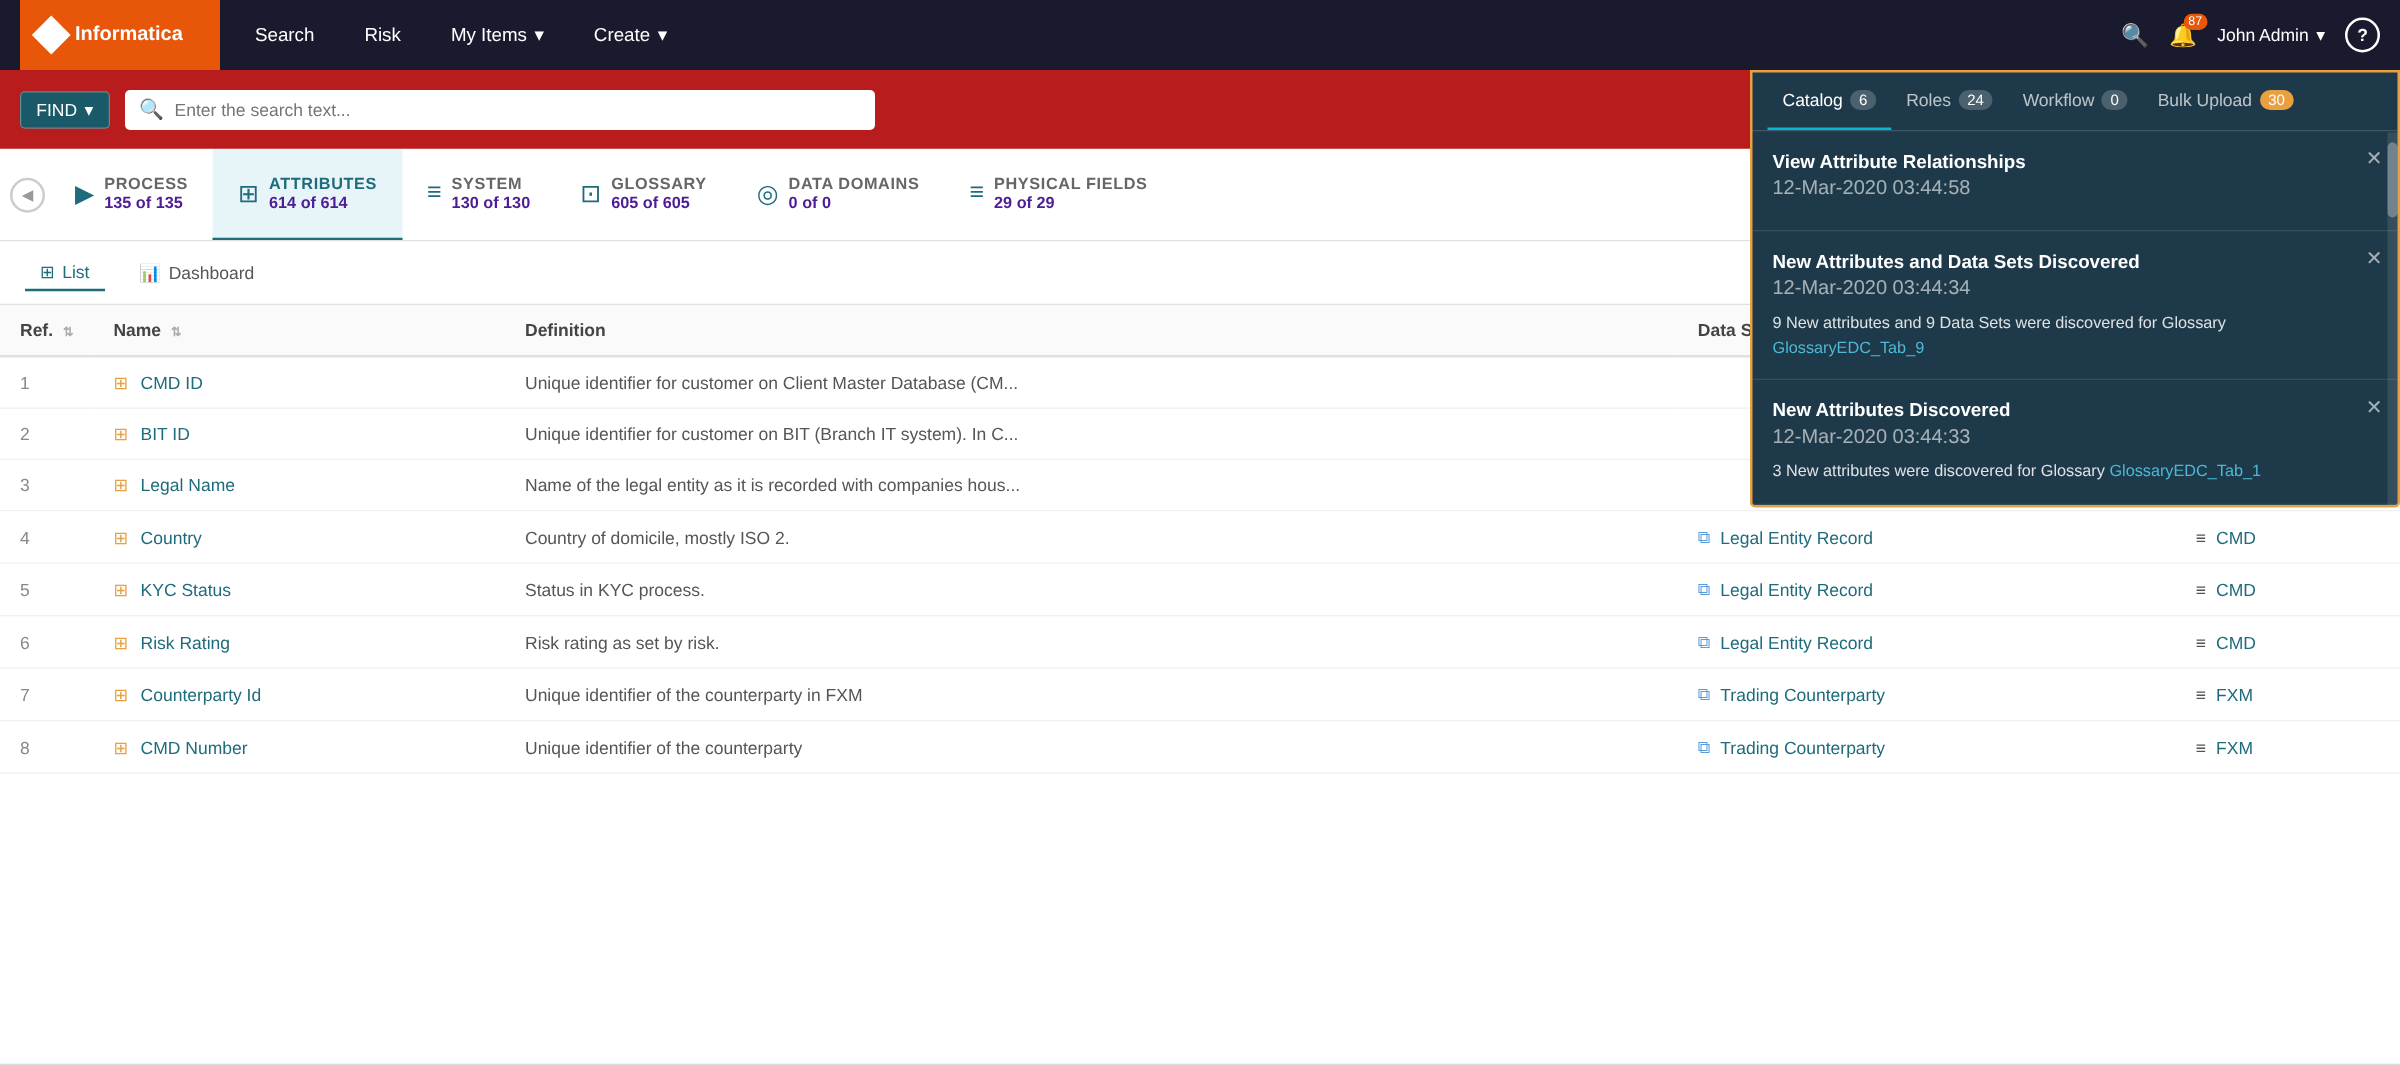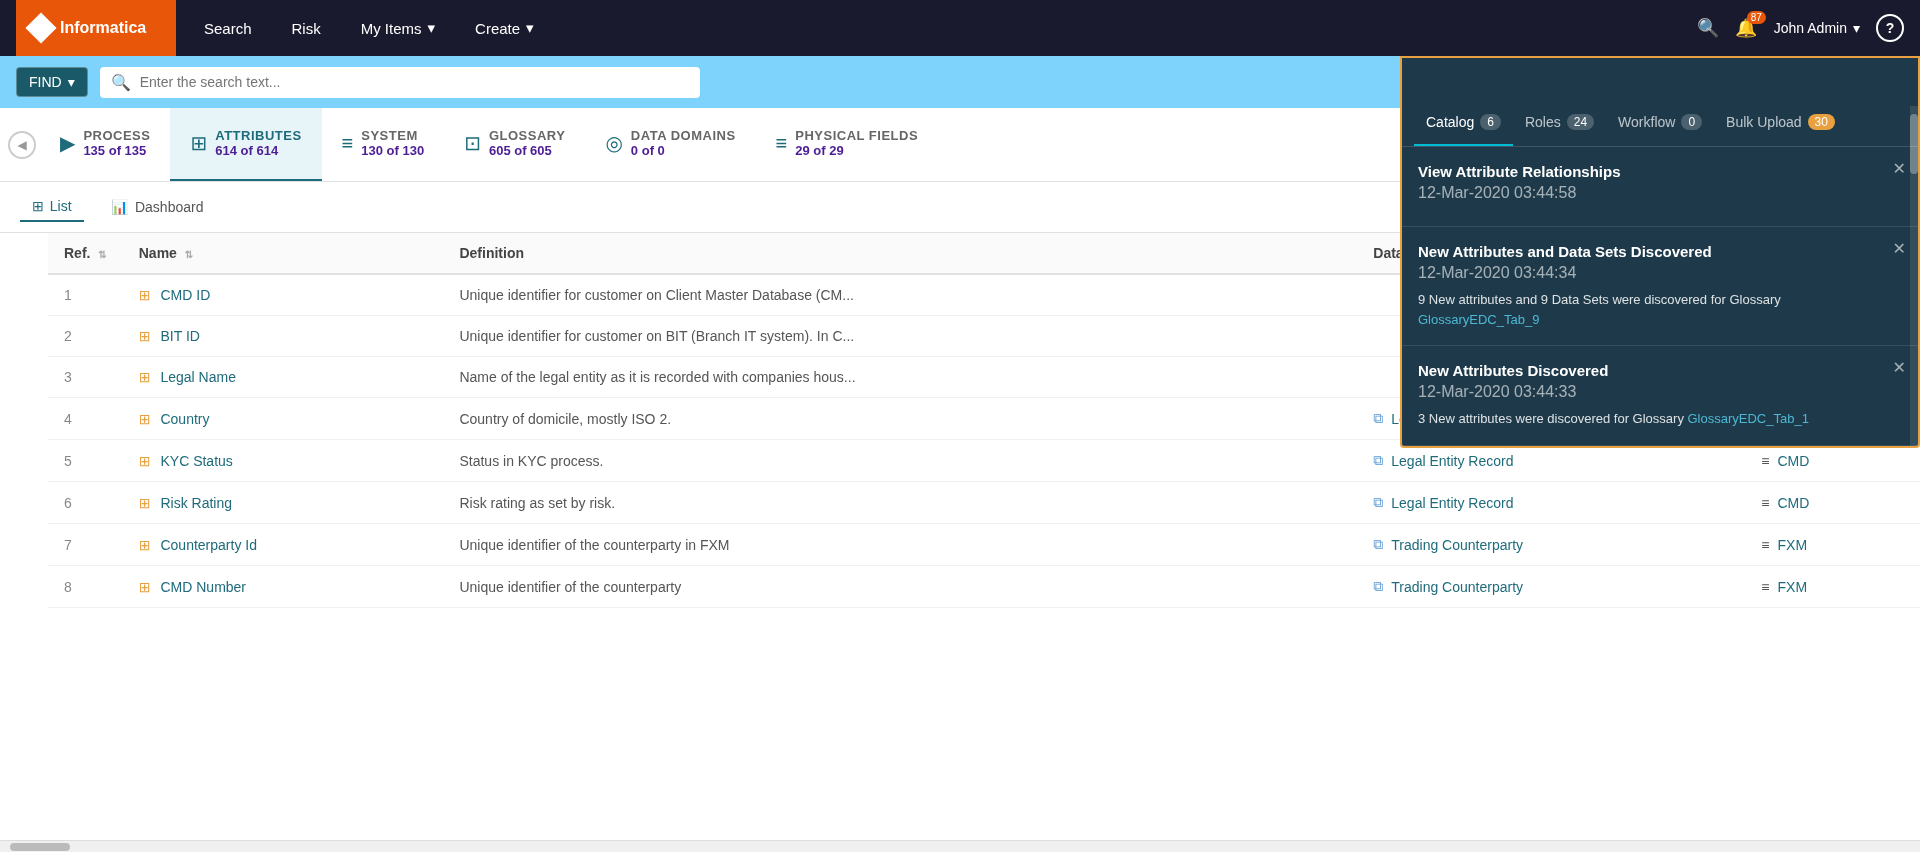--- a/index.html
+++ b/index.html
@@ -41,21 +41,21 @@
     }
     .help-btn {
       width: 28px; height: 28px; border-radius: 50%;
       border: 2px solid white; color: white;
       display: flex; align-items: center; justify-content: center;
       cursor: pointer; font-size: 14px; font-weight: bold;
     }
 
     
     .search-bar {
-      background: #7dd3fc; height: 52px;
+      background: #b91c1c; height: 63px;
       display: flex; align-items: center; padding: 0 16px; gap: 12px;
     }
     .find-btn {
       background: #1a5a68; color: white; border: 1px solid rgba(255,255,255,0.3);
       padding: 6px 12px; border-radius: 4px; cursor: pointer;
       display: flex; align-items: center; gap: 6px; font-size: 14px;
     }
     .search-input-wrap {
       flex: 1; display: flex; align-items: center;
       background: white; border-radius: 4px; padding: 6px 12px; gap: 8px;
@@ -114,21 +114,21 @@
       font-size: 14px; color: #555; border: none; background: none;
     }
     .view-btn.active { color: #1e6b7b; border-bottom: 2px solid #1e6b7b; border-radius: 0; }
     .view-right { margin-left: auto; display: flex; align-items: center; gap: 12px; }
     .bulk-update-btn {
       color: #1e6b7b; font-size: 14px; cursor: pointer; display: flex; align-items: center; gap: 6px;
     }
     .settings-btn { color: #555; font-size: 16px; cursor: pointer; }
 
     
-    .table-wrap { overflow: auto; flex: 1; padding-left: 48px; }
+    .table-wrap { overflow: auto; flex: 1; }
     table { width: 100%; border-collapse: collapse; font-size: 14px; }
     thead tr { background: #fafafa; border-bottom: 2px solid #e0e0e0; }
     thead th {
       text-align: left; padding: 12px 16px; font-weight: 600;
       color: #444; white-space: nowrap; position: sticky; top: 0;
       background: #fafafa; border-bottom: 1px solid #e0e0e0;
     }
     thead th .sort-icon { color: #aaa; margin-left: 4px; font-size: 10px; }
     tbody tr { border-bottom: 1px solid #f0f0f0; }
     tbody td { padding: 12px 16px; color: #333; }
@@ -154,21 +154,21 @@
       border: 2px solid #e8a040; z-index: 200;
       border-radius: 0 0 4px 4px;
     }
     .notif-tabs {
       display: flex; align-items: center; border-bottom: 1px solid rgba(255,255,255,0.15);
       padding: 0 12px;
     }
     .notif-tab {
       padding: 14px 12px; font-size: 14px; cursor: pointer;
       color: rgba(255,255,255,0.7); border-bottom: 2px solid transparent;
-      display: flex; align-items: center; gap: 6px; margin-top: 42px;
+      display: flex; align-items: center; gap: 6px;
     }
     .notif-tab.active { color: white; border-bottom-color: #00bcd4; }
     .notif-badge {
       background: rgba(255,255,255,0.2); border-radius: 10px;
       padding: 1px 7px; font-size: 12px; color: white;
     }
     .notif-badge.highlight { background: #e8a040; }
     .notif-body { padding: 0; max-height: 400px; overflow-y: auto; }
     .notif-item {
       padding: 16px; border-bottom: 1px solid rgba(255,255,255,0.1);

